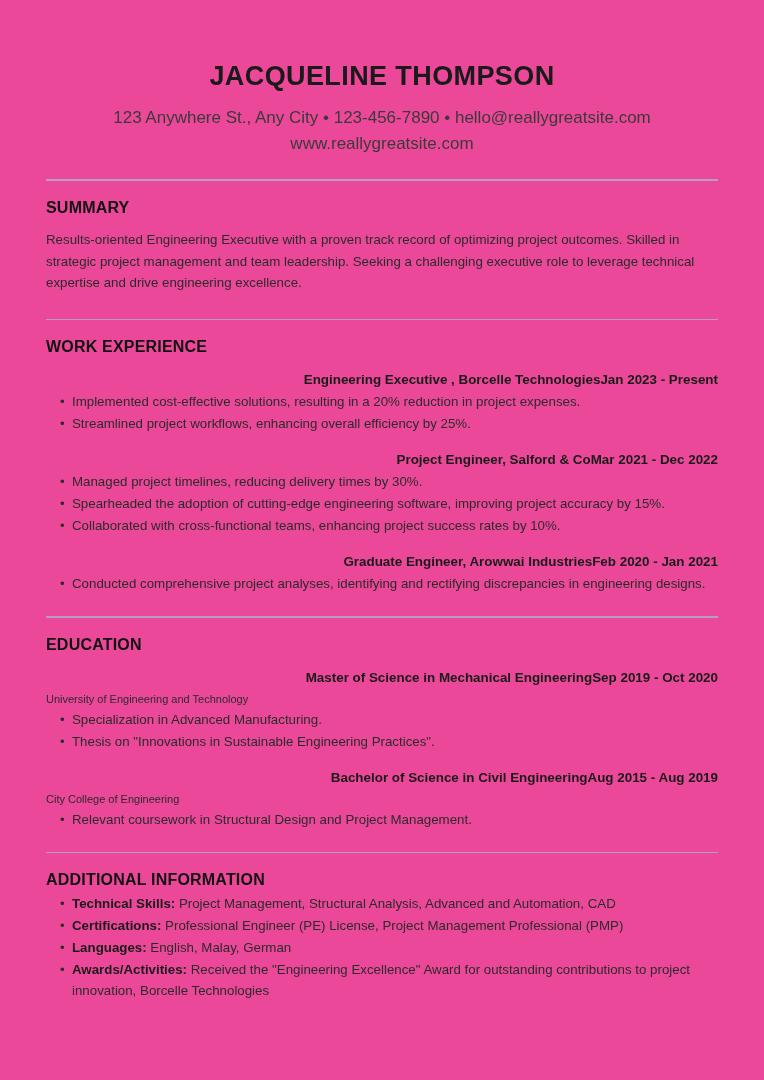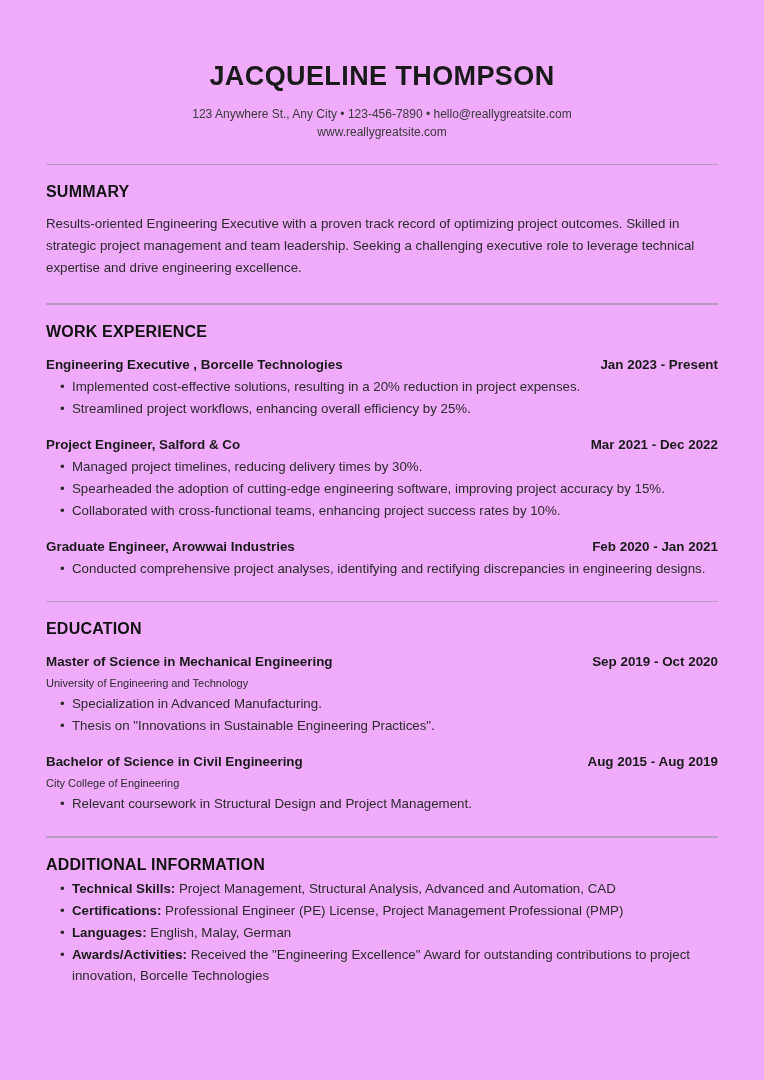--- a/index.html
+++ b/index.html
@@ -12,40 +12,40 @@
     height: 1080px;
     font-family: "Liberation Sans", sans-serif;
     color: #2b2b2b;
     -webkit-font-smoothing: antialiased;
   }
   .page {
     width: 764px;
     height: 1080px;
     box-sizing: border-box;
     padding: 0 46px;
-    background: #f0abfc;
+    background: #ec4899;
     position: relative;
     overflow: hidden;
   }
 
   
   .header {
     text-align: center;
     padding-top: 62px;
   }
   .name {
     font-size: 27px;
     font-weight: bold;
     letter-spacing: 0.4px;
     color: #1a1a1a;
     margin: 0 0 13px 0;
     line-height: 1.1;
   }
   .contact-line {
-    font-size: 12px;
+    font-size: 17px;
     color: #3a3a3a;
     line-height: 1.55;
     margin: 0;
   }
 
   
   .divider {
     height: 1.6px;
     background: #b59dc6;
     margin: 0;
@@ -69,21 +69,21 @@
     line-height: 1.62;
     color: #2b2b2b;
     margin: 12px 0 0 0;
   }
 
   
   .entry { margin-top: 18px; }
   .entry:first-of-type { margin-top: 16px; }
   .entry-head {
     display: flex;
-    justify-content: space-between;
+    justify-content: flex-end;
     align-items: baseline;
     margin-top: 8px;
   }
   .entry-title {
     font-size: 13.4px;
     font-weight: bold;
     color: #1a1a1a;
   }
   .entry-date {
     font-size: 13.4px;

